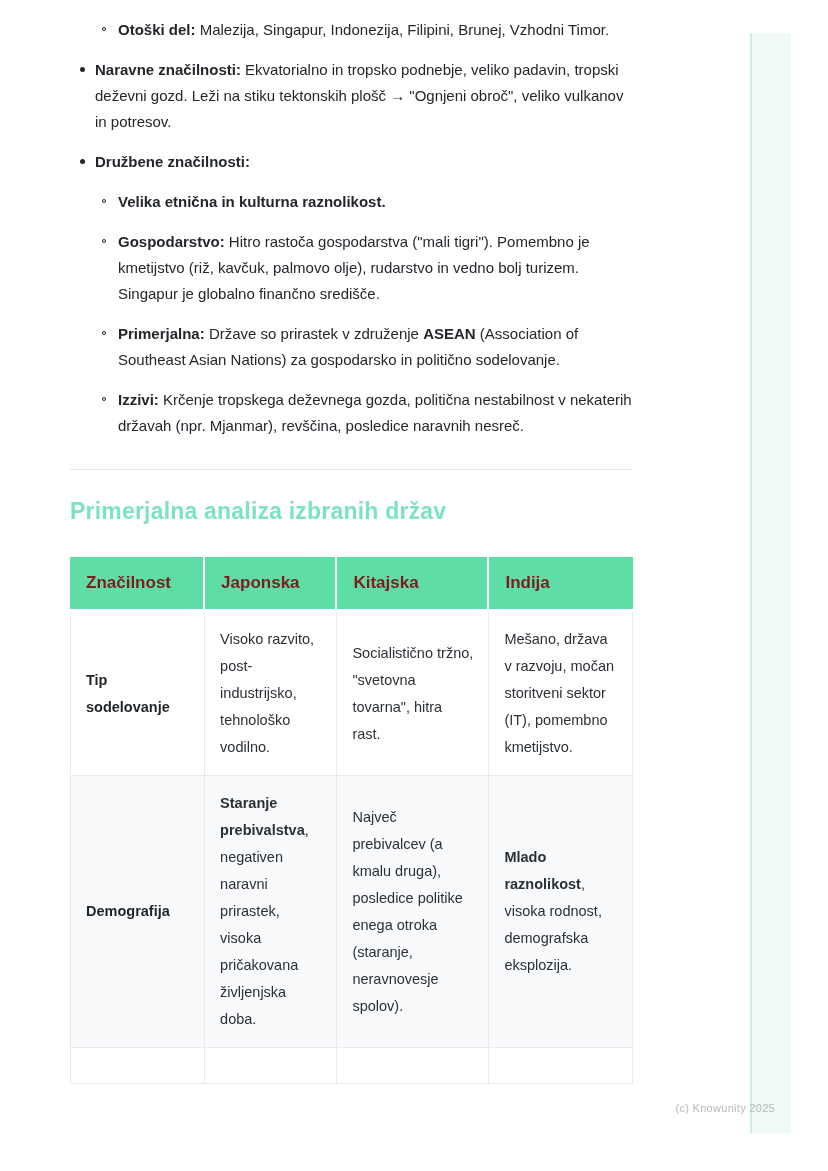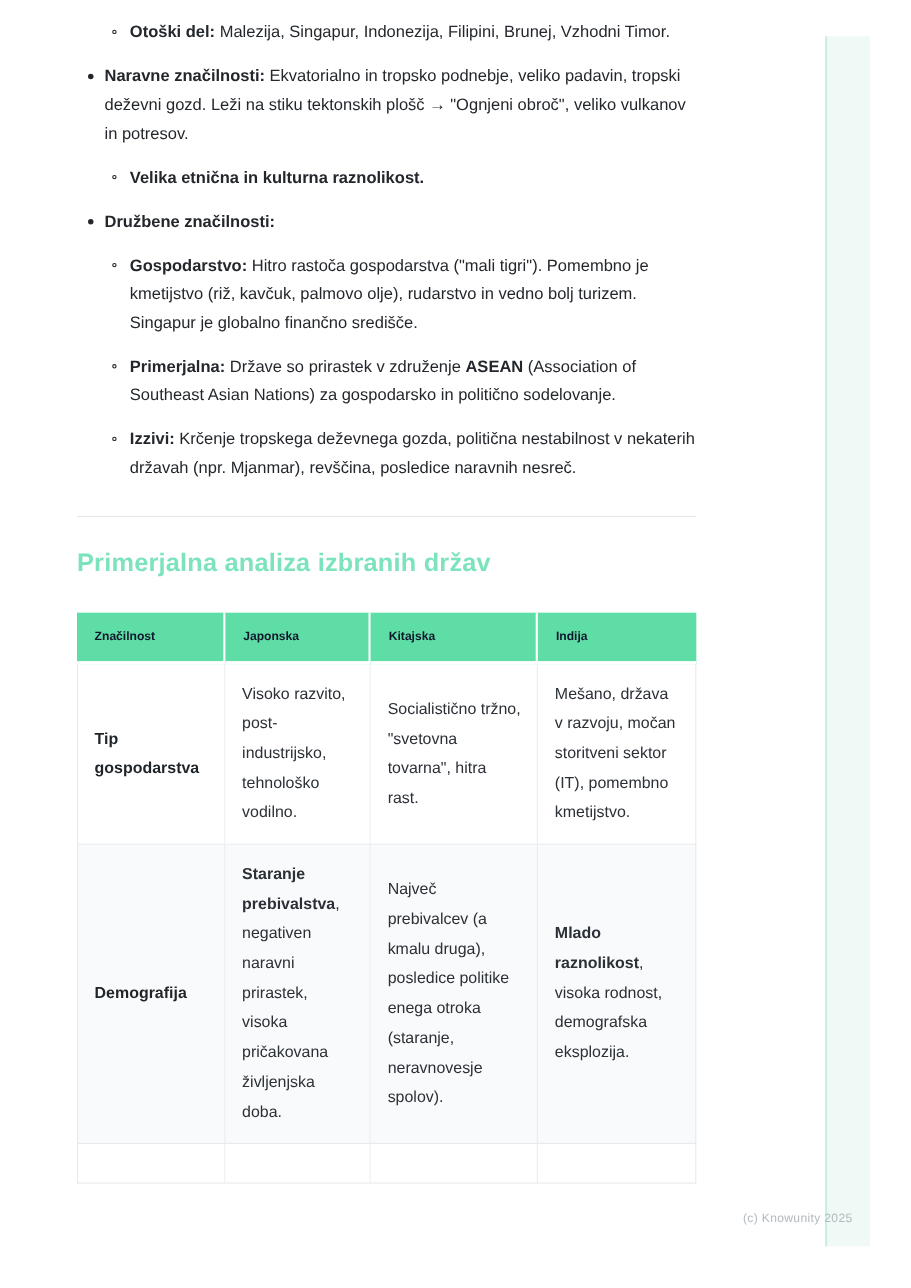--- a/index.html
+++ b/index.html
@@ -31,21 +31,21 @@
     letter-spacing:0.2px; }
   .intro { margin:20px 0 0 0; font-size:15px; color:#23272c; line-height:24px; }
 
   
   table.cmp { width:100%; margin-top:32px; border-collapse:separate; border-spacing:0;
     table-layout:fixed; }
   table.cmp col.c0 { width:24%; }
   table.cmp col.c1 { width:23.5%; }
   table.cmp col.c2 { width:27%; }
   table.cmp col.c3 { width:25.5%; }
-  table.cmp thead th { background:#5fdda7; color:#0f172a; font-size:11px; font-weight:600;
+  table.cmp thead th { background:#5fdda7; color:#7f1d1d; font-size:17px; font-weight:600;
     text-align:left; padding:16px 16px; border-right:2px solid #ffffff;
     border-bottom:3px solid #ffffff; }
   table.cmp thead th:last-child { border-right:none; }
   table.cmp tbody td { border-right:1px solid #e8eaed; border-bottom:1px solid #e8eaed;
     padding:14px 15px; font-size:14.5px; line-height:27px; color:#2b3036;
     vertical-align:middle; background:#ffffff; }
   table.cmp tbody td:first-child { border-left:1px solid #e8eaed; font-weight:700;
     color:#1f2428; }
   table.cmp tbody tr.alt td { background:#f9fafb; }
   table.cmp tbody tr.stub td { height:36px; }
@@ -58,22 +58,22 @@
 
 <div class="page">
 
   <div class="edge-strip"></div>
 
   <div class="content">
 
     <div class="bullet-list" id="bullet-list">
         <div class="li l2"><span class="marker"></span><span class="bseg">Otoški del:</span><span> Malezija, Singapur, Indonezija, Filipini, Brunej, Vzhodni Timor.</span></div>
         <div class="li l1"><span class="marker"></span><span class="bseg">Naravne značilnosti:</span><span> Ekvatorialno in tropsko podnebje, veliko padavin, tropski deževni gozd. Leži na stiku tektonskih plošč → "Ognjeni obroč", veliko vulkanov in potresov.</span></div>
+        <div class="li l1"><span class="marker"></span><span class="bseg">Družbene značilnosti:</span></div>
         <div class="li l2"><span class="marker"></span><span class="bseg">Velika etnična in kulturna raznolikost.</span></div>
-        <div class="li l1"><span class="marker"></span><span class="bseg">Družbene značilnosti:</span></div>
         <div class="li l2"><span class="marker"></span><span class="bseg">Gospodarstvo:</span><span> Hitro rastoča gospodarstva ("mali tigri"). Pomembno je kmetijstvo (riž, kavčuk, palmovo olje), rudarstvo in vedno bolj turizem. Singapur je globalno finančno središče.</span></div>
         <div class="li l2"><span class="marker"></span><span class="bseg">Primerjalna:</span><span> Države so prirastek v združenje </span><span class="bseg">ASEAN</span><span> (Association of Southeast Asian Nations) za gospodarsko in politično sodelovanje.</span></div>
         <div class="li l2"><span class="marker"></span><span class="bseg">Izzivi:</span><span> Krčenje tropskega deževnega gozda, politična nestabilnost v nekaterih državah (npr. Mjanmar), revščina, posledice naravnih nesreč.</span></div>
       </div>
 
     <hr class="divider">
 
     <h2 class="heading">Primerjalna analiza izbranih držav</h2>
 
 
@@ -87,21 +87,21 @@
       <thead id="cmp-head">
           <tr>
             <th>Značilnost</th>
             <th>Japonska</th>
             <th>Kitajska</th>
             <th>Indija</th>
           </tr>
         </thead>
       <tbody id="cmp-body">
           <tr class="">
-            <td>Tip gospodarstva</td>
+            <td>Tip sodelovanje</td>
             <td><span>Visoko razvito, post-industrijsko, tehnološko vodilno.</span></td>
             <td><span>Socialistično tržno, "svetovna tovarna", hitra rast.</span></td>
             <td><span>Mešano, država v razvoju, močan storitveni sektor (IT), pomembno kmetijstvo.</span></td>
           </tr>
           <tr class="alt ">
             <td>Demografija</td>
             <td><span class="bseg">Staranje prebivalstva</span><span>, negativen naravni prirastek, visoka pričakovana življenjska doba.</span></td>
             <td><span>Največ prebivalcev (a kmalu druga), posledice politike enega otroka (staranje, neravnovesje spolov).</span></td>
             <td><span class="bseg">Mlado raznolikost</span><span>, visoka rodnost, demografska eksplozija.</span></td>
           </tr>

